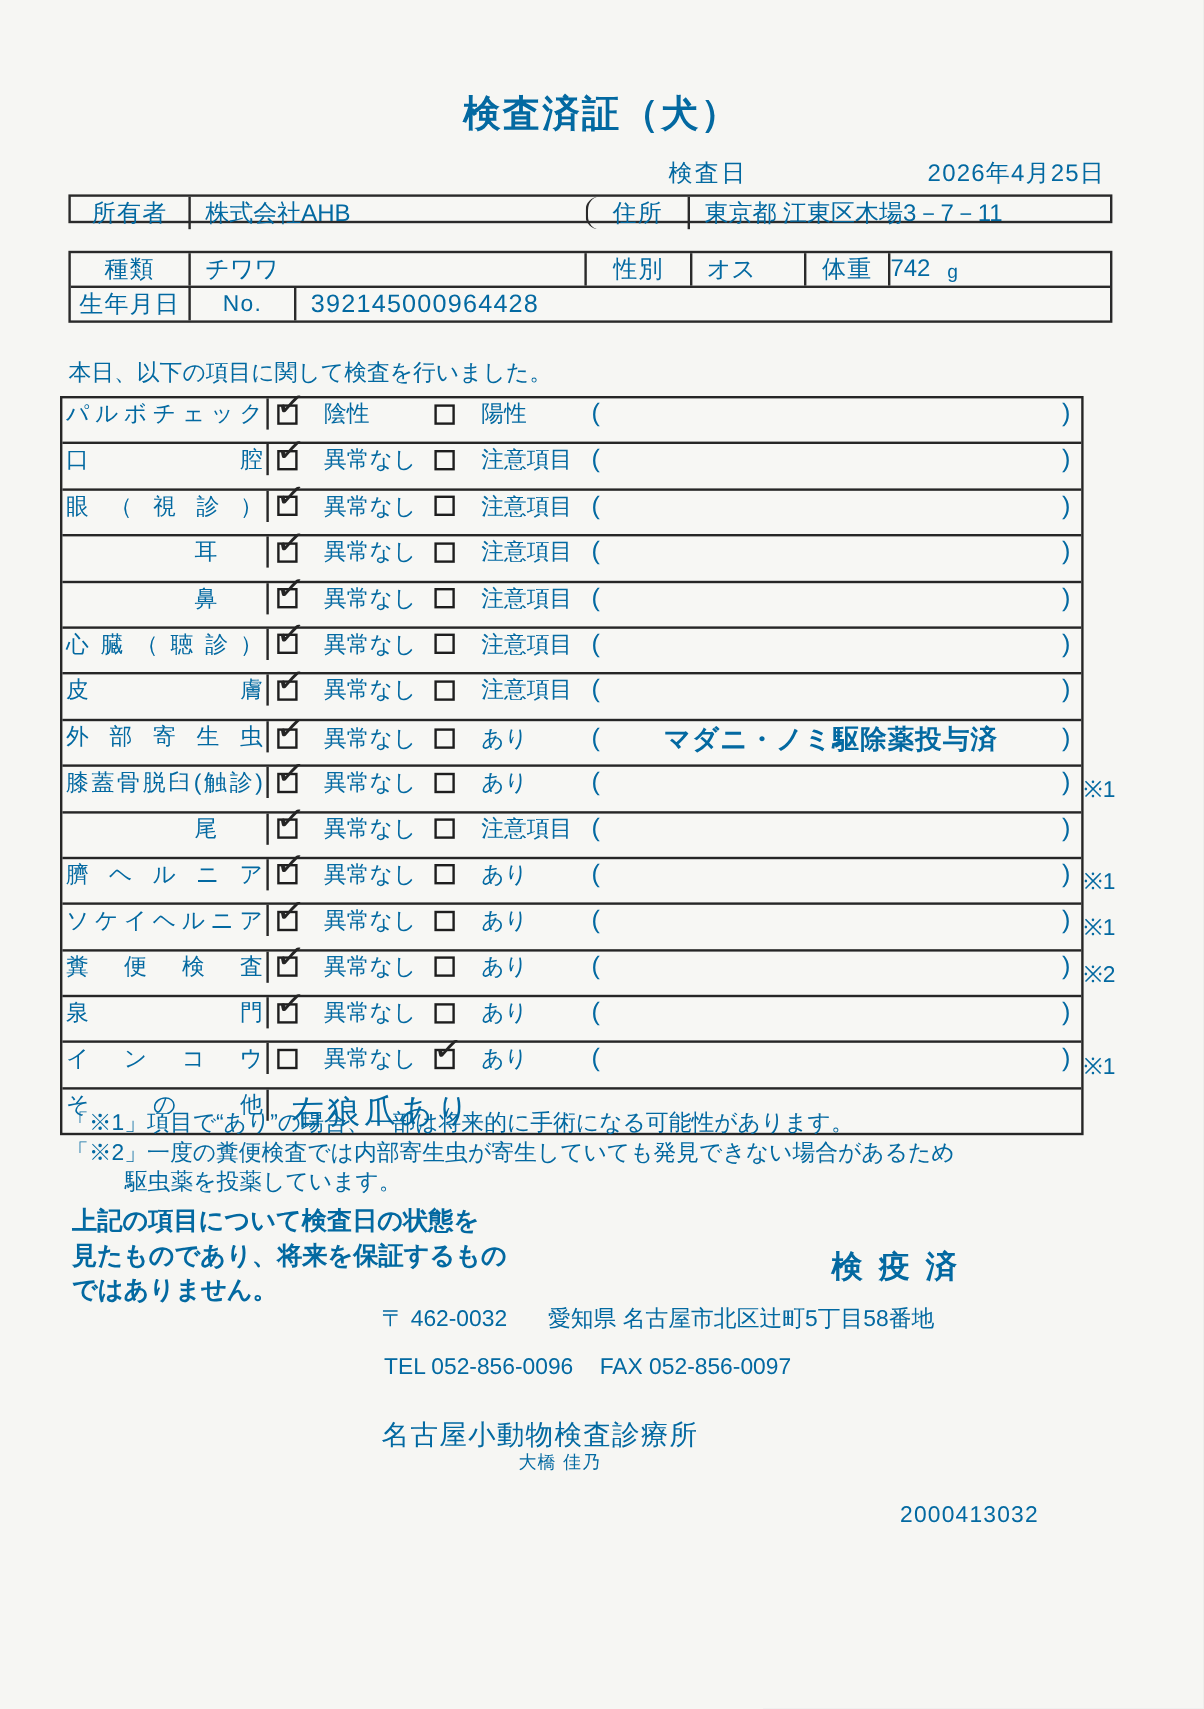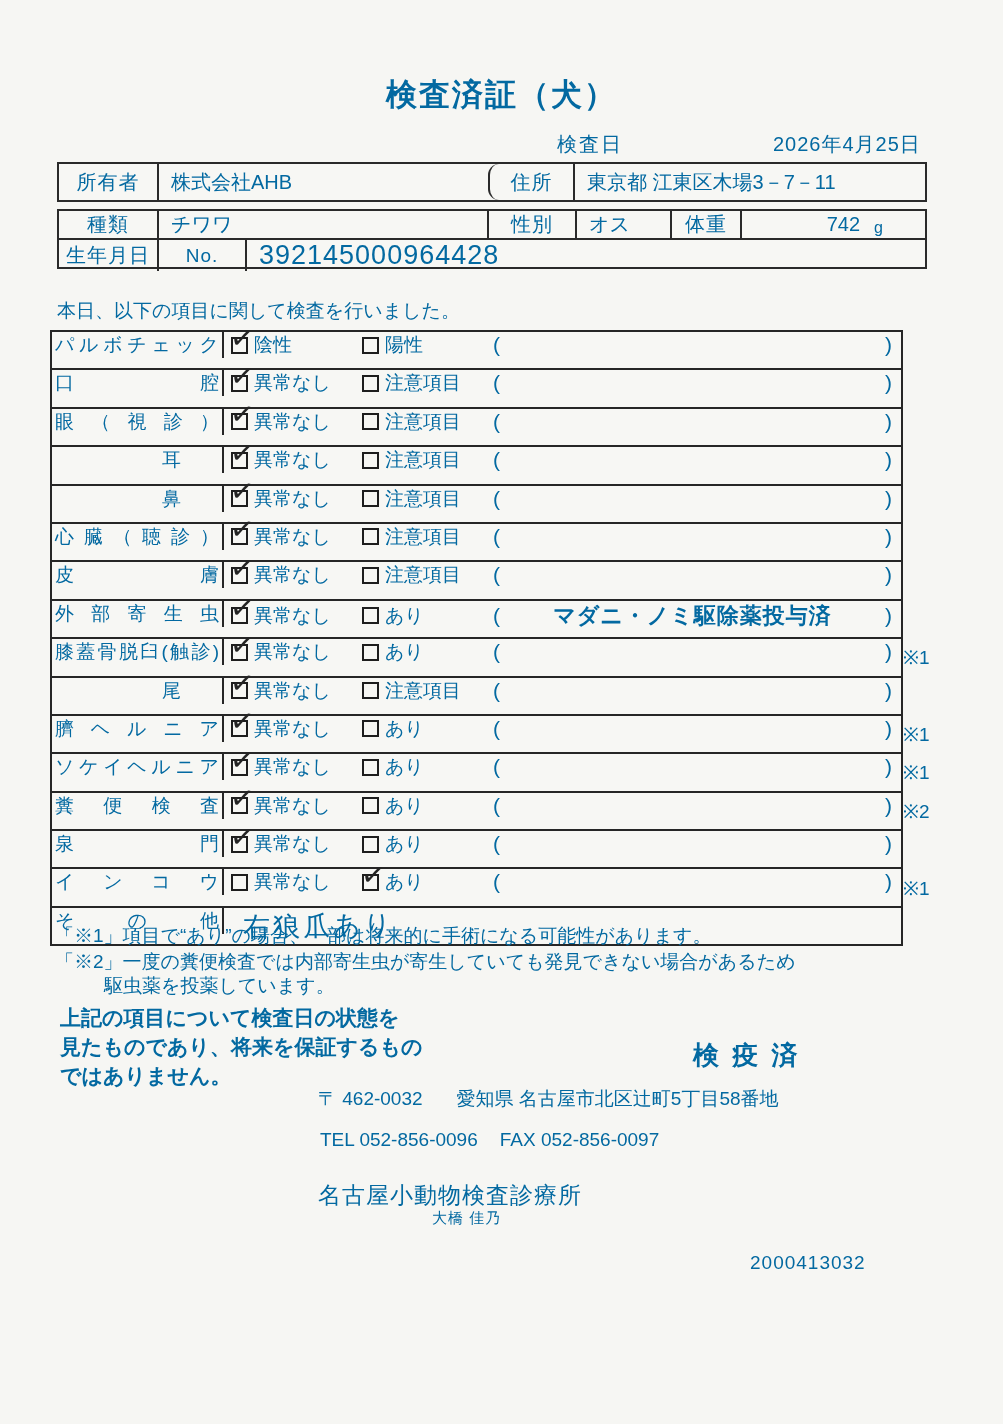--- a/index.html
+++ b/index.html
@@ -19,46 +19,46 @@
   .insp-date{left:773px;top:131px;font-size:20px;letter-spacing:1px;}
 
   
   .tbl{position:absolute;border:2px solid #2a2a2a;display:flex;flex-direction:column;box-sizing:border-box;background:#f7f7f4;}
   .trow{display:flex;flex:1;}
   .trow + .trow{border-top:2px solid #2a2a2a;}
   .cell{display:flex;align-items:center;box-sizing:border-box;font-size:20px;}
   .cell + .cell{border-left:2px solid #2a2a2a;}
   .cell.lab{justify-content:center;letter-spacing:1px;}
   .cell.val{padding-left:12px;}
-  .t1{left:57px;top:162px;width:870px;height:40px;}
+  .t1{left:57px;top:162px;width:870px;height:24px;}
   .t2{left:57px;top:209px;width:870px;height:60px;}
   .w-owner-lab{flex:0 0 98px;}
   .w-owner-val{flex:0 0 331px;}
   .w-addr-lab{flex:0 0 85px;border-radius:11px;}
   .w-addr-val{flex:1;}
   .w-breed-lab{flex:0 0 98px;}
   .w-breed-val{flex:0 0 330px;}
   .w-sex-lab{flex:0 0 88px;}
   .w-sex-val{flex:0 0 95px;}
   .w-wt-lab{flex:0 0 70px;}
-  .w-wt-val{flex:1;justify-content:flex-end;padding-right:42px;}
+  .w-wt-val{flex:1;justify-content:flex-start;padding-right:42px;}
   .w-no-lab{flex:0 0 88px;font-size:19px;}
-  .w-no-val{flex:1;font-size:27px;letter-spacing:1px;}
+  .w-no-val{flex:1;font-size:21px;letter-spacing:1px;}
   .wt-unit{font-size:16px;margin-left:14px;margin-top:6px;}
 
   .intro{left:57px;top:298px;font-size:19px;}
 
   
   .cl{position:absolute;left:50px;top:330px;width:853px;border:2px solid #262626;box-sizing:border-box;background:#f7f7f4;}
   .cl-row{display:flex;height:36.4px;position:relative;align-items:flex-start;}
   .cl-row + .cl-row{border-top:2px solid #262626;}
   .cl-label{flex:0 0 172px;border-right:2px solid #262626;display:flex;align-items:center;padding:0 3px;box-sizing:border-box;}
   .cl-label-text{display:block;width:100%;font-size:19px;text-align:justify;text-align-last:justify;white-space:pre;}
   .cl-content{flex:1;display:flex;align-items:center;padding-left:7px;min-width:0;}
-  .opt{flex:0 0 131px;display:flex;align-items:center;gap:6px;font-size:19px;}
+  .opt{flex:0 0 131px;display:flex;align-items:center;gap:22px;font-size:19px;}
   .cb{flex:none;width:13px;height:13px;border:2px solid #1e1e1e;position:relative;background:transparent;}
   .cb.checked::after{
     content:"✓";
     position:absolute;left:-3px;top:-15px;
     font-size:29px;line-height:1;color:#242424;
     transform:rotate(7deg);font-weight:400;
   }
   .paren-zone{flex:1;display:flex;align-items:center;padding-right:9px;font-size:21px;}
   .paren{font-size:21px;}
   .remark{flex:1;text-align:center;font-weight:700;font-size:22px;letter-spacing:1px;}

